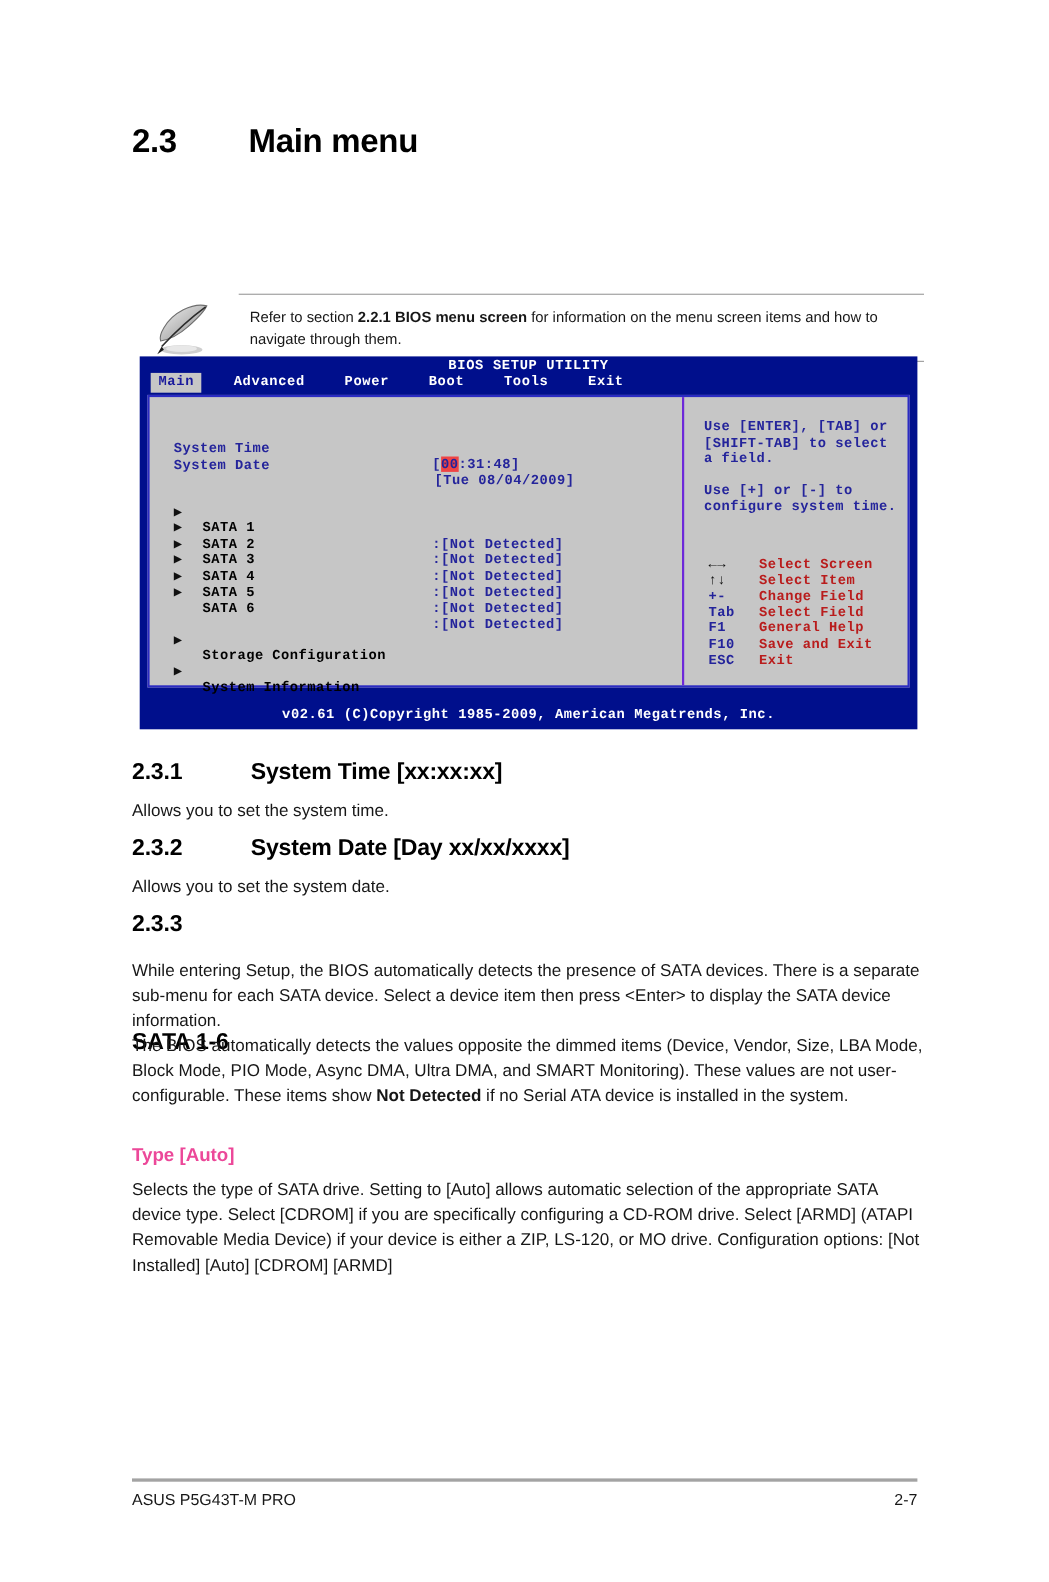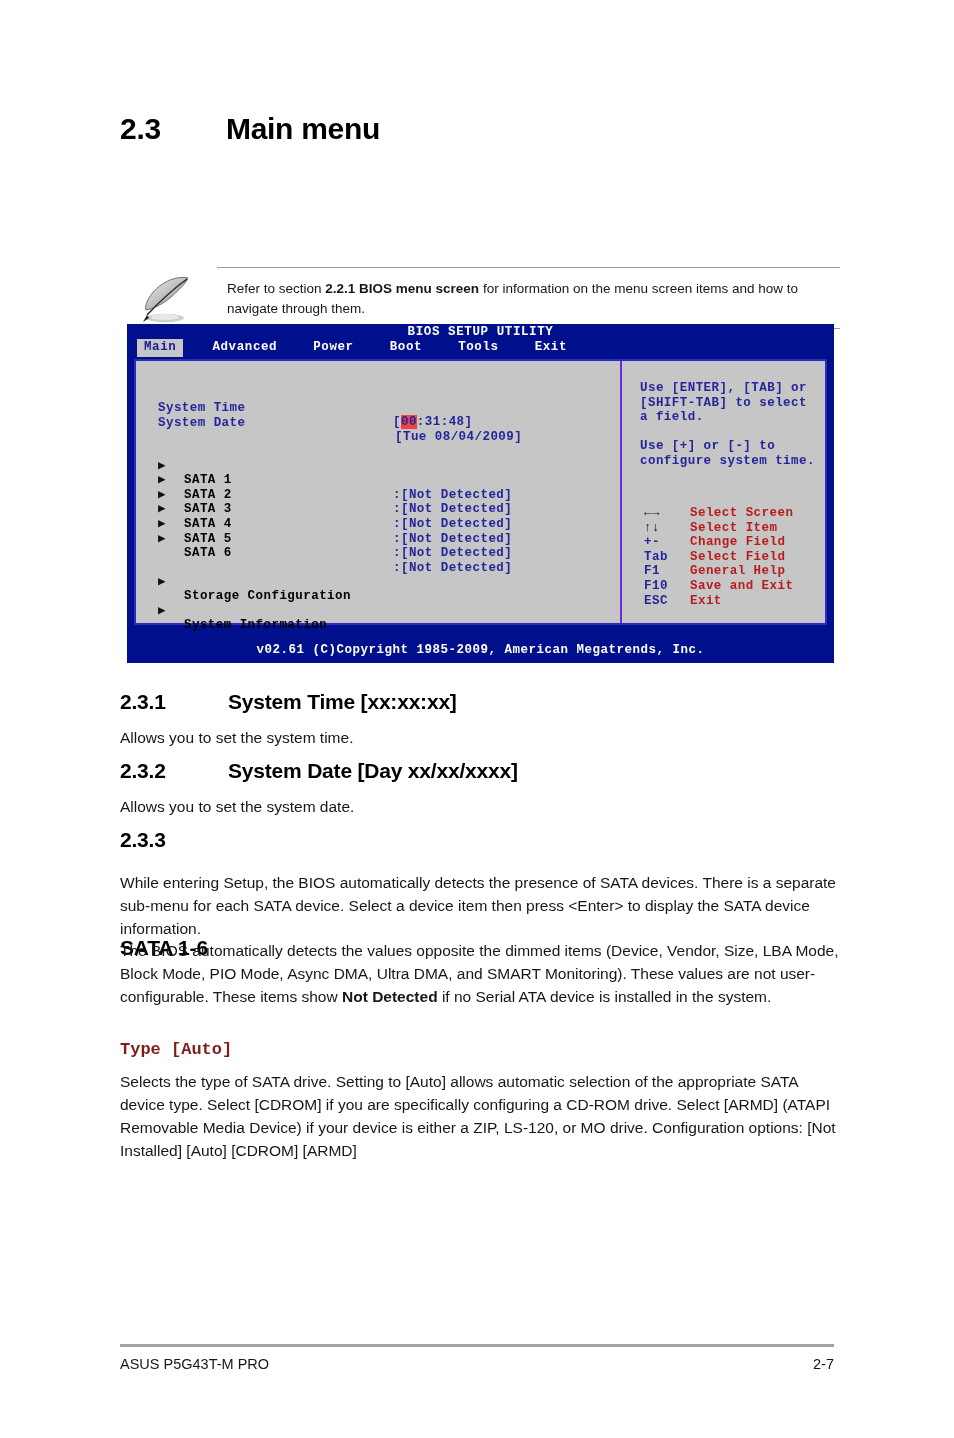--- a/index.html
+++ b/index.html
@@ -229,22 +229,21 @@
     line-height: 1.48;
     color: #171717;
   }
   .body-text b { font-weight: bold; }
 
   .minor-head {
     position: absolute;
     left: 120px;
     font-weight: bold;
     font-size: 17px;
-    color: #7f1d1d;
-    font-family: Liberation Mono, monospace;
+    color: #ec4899;
   }
 
   
   .foot-rule {
     position: absolute;
     left: 120px;
     top: 1344px;
     width: 714px;
     height: 3px;
     background: #a3a3a3;

